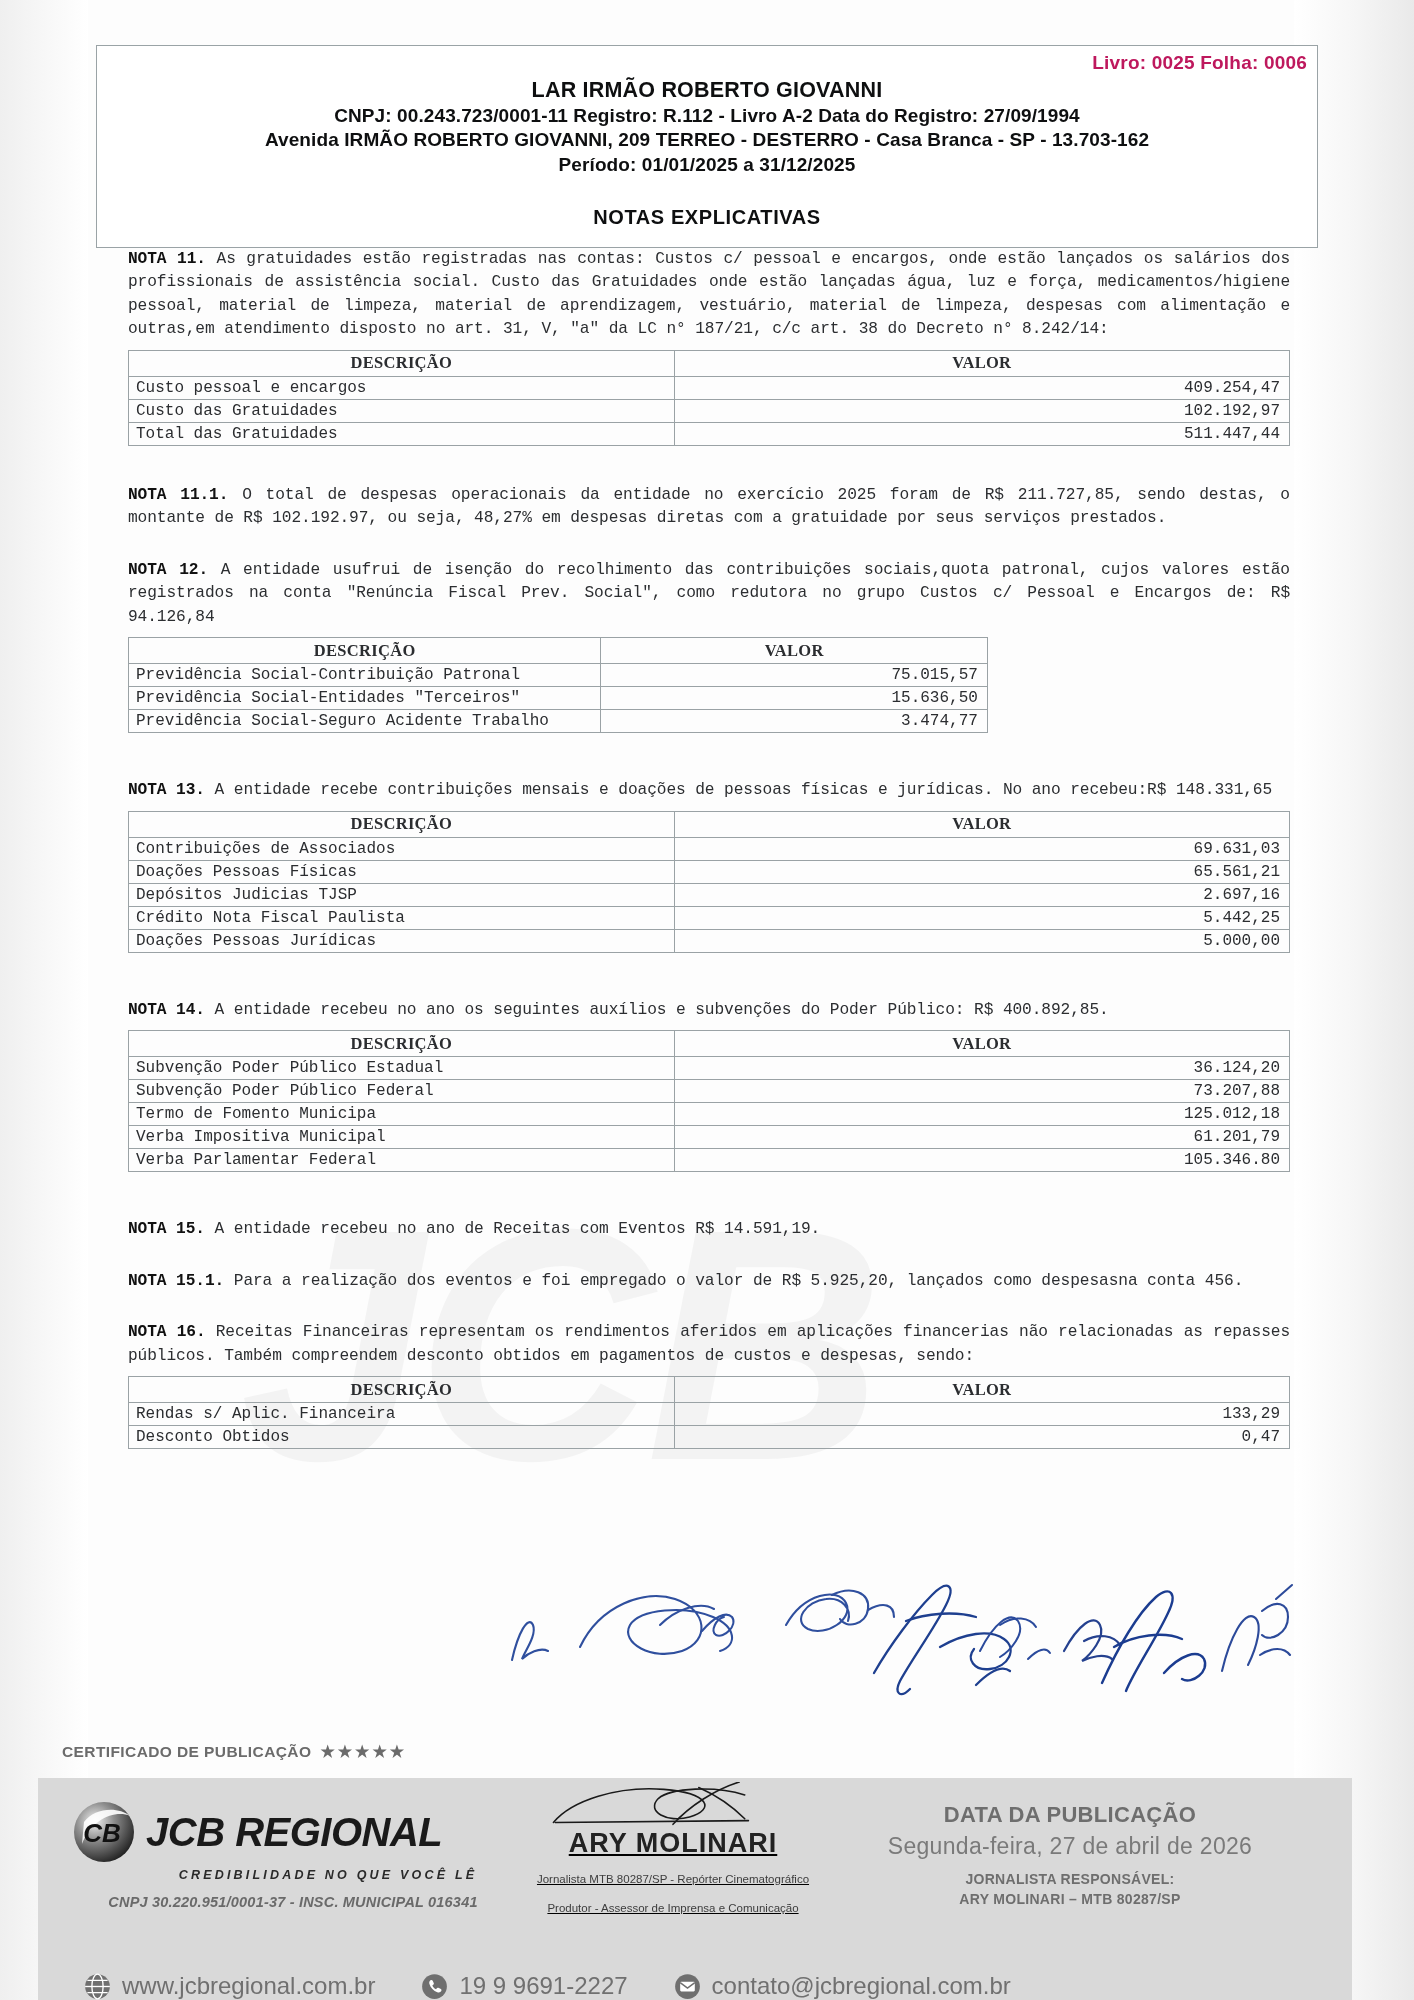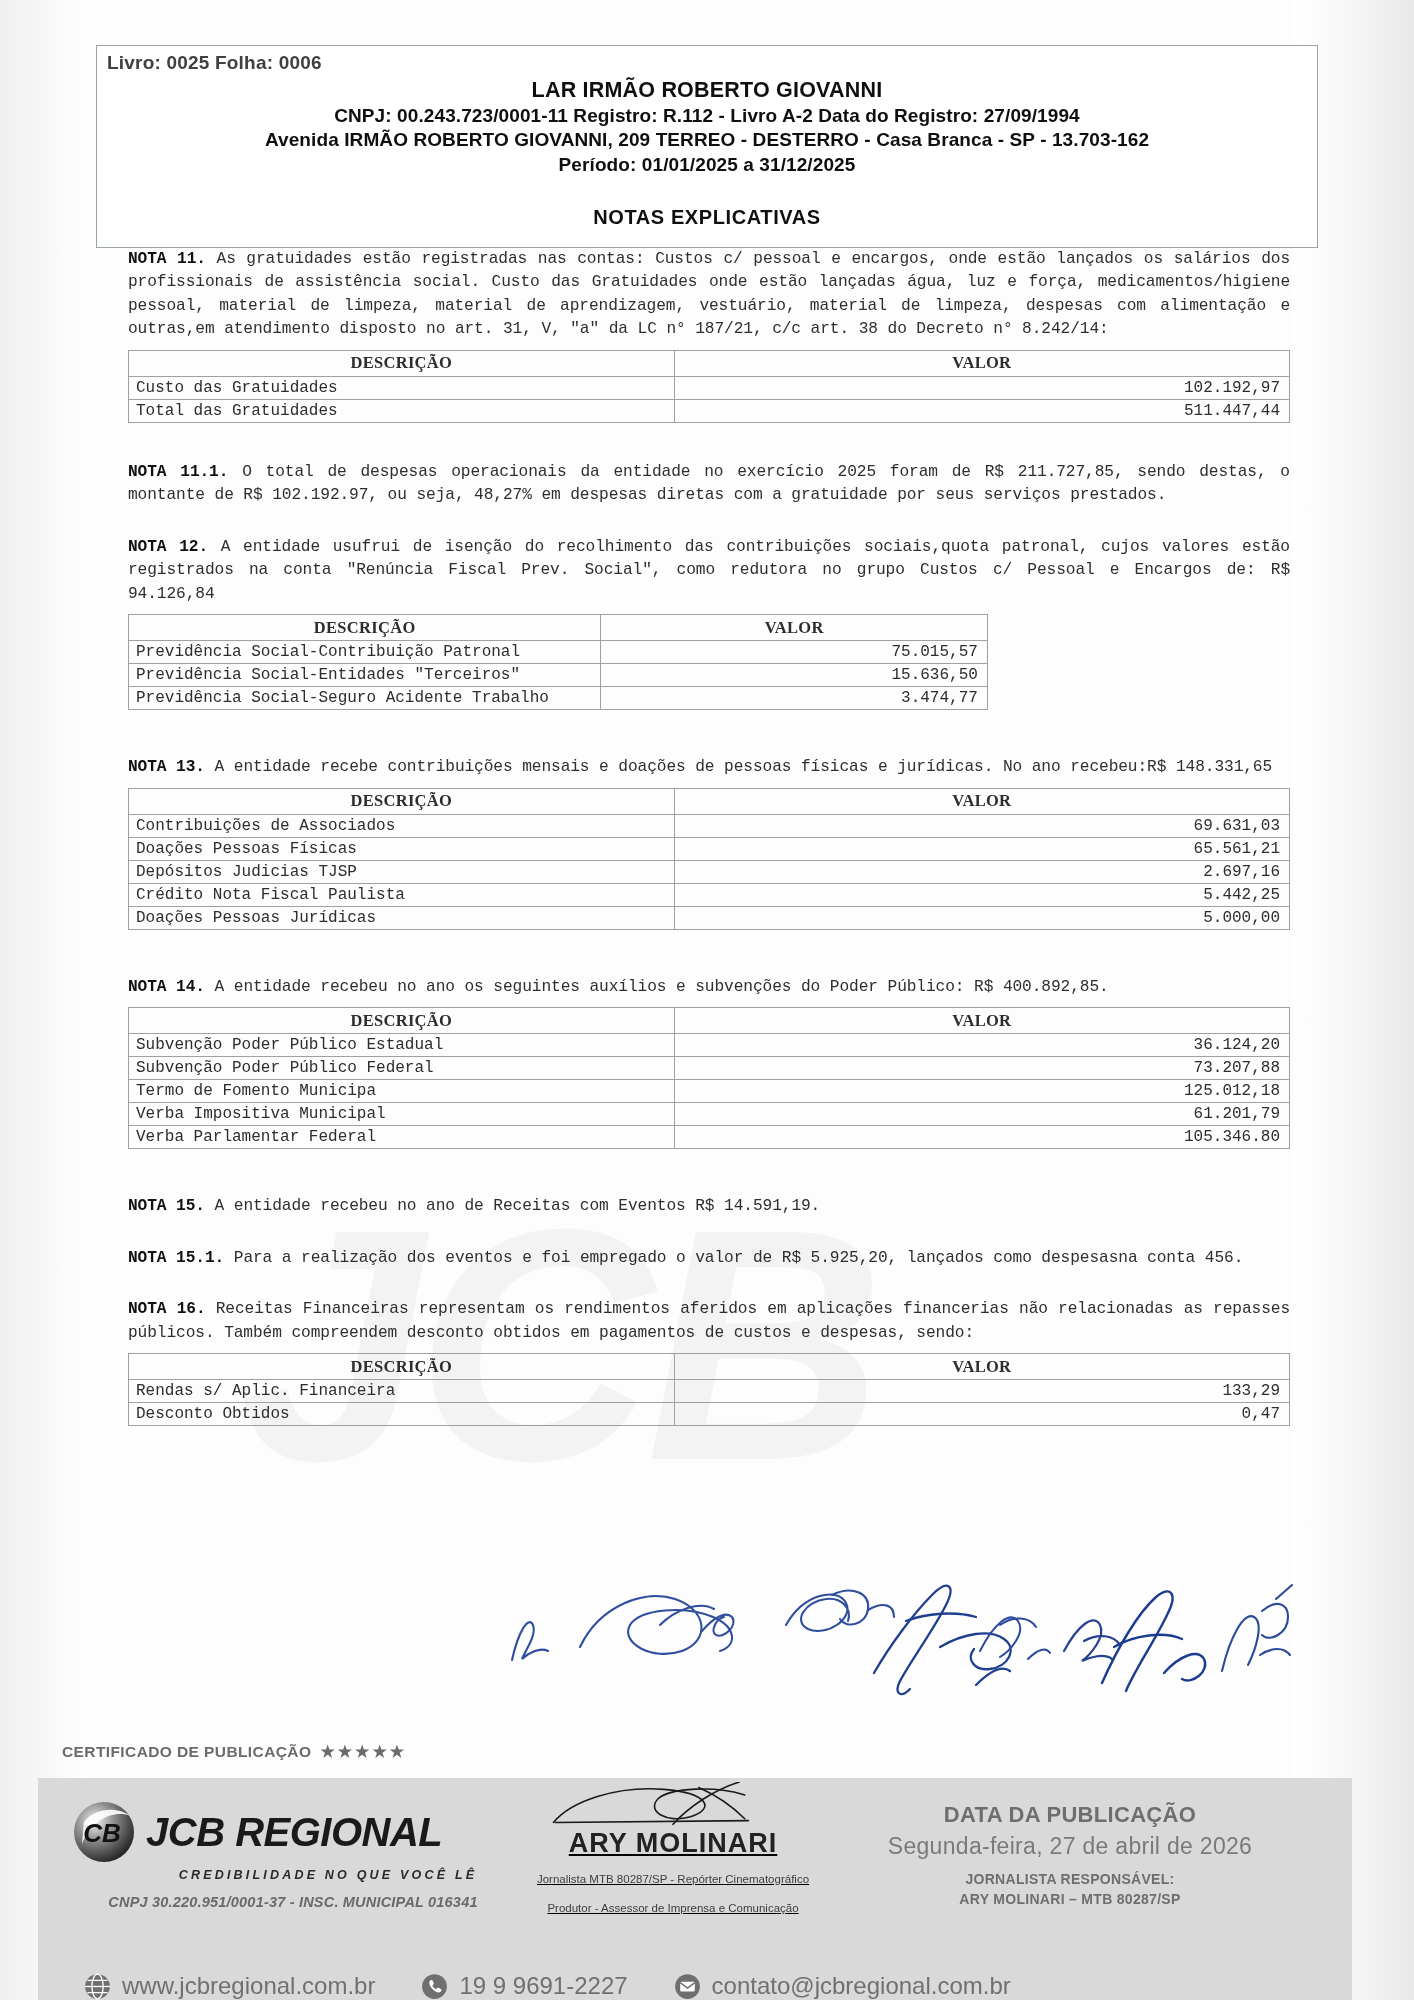--- a/index.html
+++ b/index.html
@@ -58,24 +58,25 @@
     position: absolute;
     left: 96px;
     top: 45px;
     width: 1222px;
     border: 1px solid #9aa3a6;
     box-sizing: border-box;
     background: #ffffff;
     padding: 6px 10px 18px 10px;
   }
   .livro-line {
+    text-align: right;
     font-family: "Liberation Sans", sans-serif;
     font-weight: bold;
     font-size: 19px;
-    color: #404040;
+    color: #be185d;
     letter-spacing: .2px;
     margin-bottom: 3px;
   }
   .org-title {
     text-align: center;
     font-family: "Liberation Sans", sans-serif;
     font-weight: bold;
     font-size: 21.5px;
     color: #0e0f10;
     letter-spacing: .2px;
@@ -361,20 +362,24 @@
     <p class="note-para"><span class="lbl">NOTA 11.</span><span> As gratuidades estão registradas nas contas: Custos c/ pessoal e encargos, onde estão lançados os salários dos profissionais de assistência social. Custo das Gratuidades onde estão lançadas água, luz e força, medicamentos/higiene pessoal, material de limpeza, material de aprendizagem, vestuário, material de limpeza, despesas com alimentação e outras,em atendimento disposto no art. 31, V, "a" da LC n° 187/21, c/c art. 38 do Decreto n° 8.242/14:</span></p>
 
     <table class="doc-table">
       <thead>
         <tr>
           <th>DESCRIÇÃO</th>
           <th>VALOR</th>
         </tr>
       </thead>
       <tbody>
+        <tr>
+            <td class="desc">Custo pessoal e encargos</td>
+            <td class="val">409.254,47</td>
+          </tr>
         <tr>
             <td class="desc">Custo das Gratuidades</td>
             <td class="val">102.192,97</td>
           </tr>
         <tr>
             <td class="desc">Total das Gratuidades</td>
             <td class="val">511.447,44</td>
           </tr>
       </tbody>
     </table>

